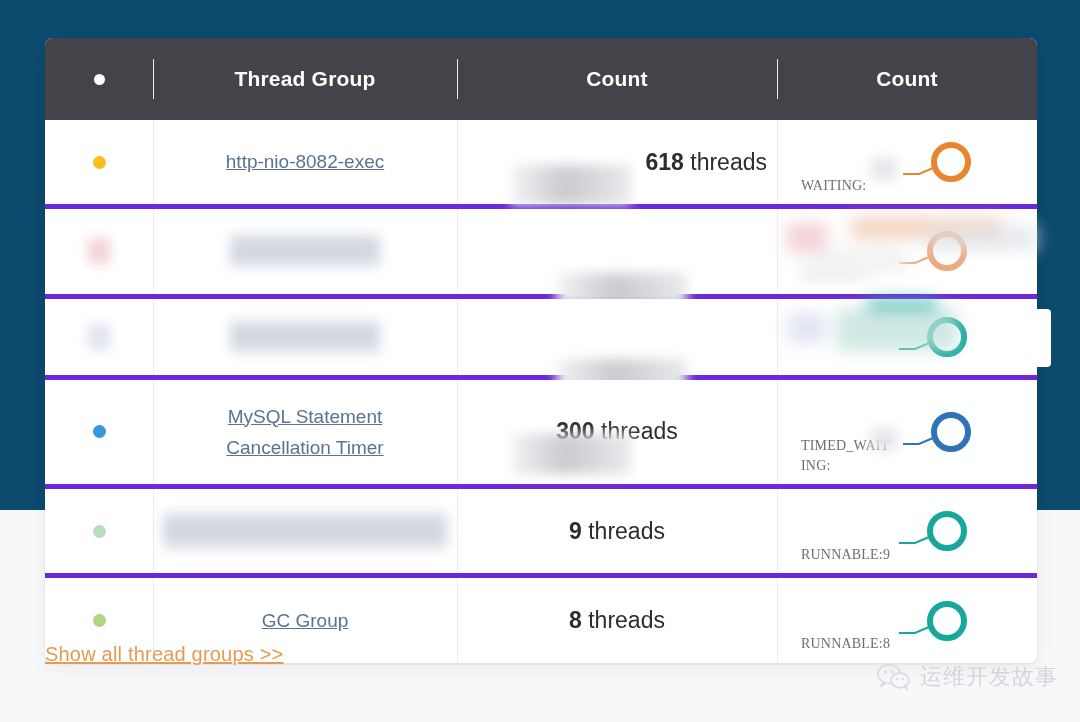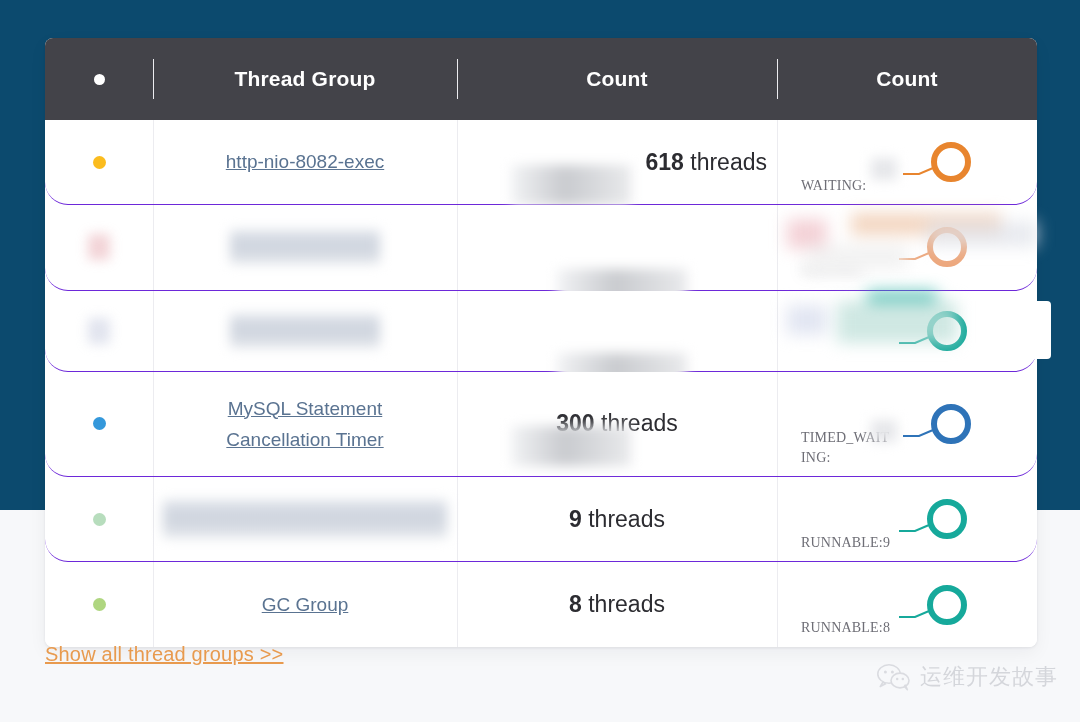--- a/index.html
+++ b/index.html
@@ -59,24 +59,23 @@
     border-radius: 50%;
     background: #ffffff;
     margin: 0 auto;
   }
 
   
   .trow {
     display: flex;
     align-items: stretch;
     min-height: 83px;
-    border-bottom: 1px solid #6d28d9;
+    border-bottom: 5px solid #6d28d9;
     background: #fff;
     position: relative;
-    border-radius: 23px;
   }
   .trow:last-child { border-bottom: none; border-radius: 0 0 8px 8px; }
 
   .cell {
     display: flex;
     align-items: center;
     justify-content: center;
     padding: 8px 10px;
     position: relative;
   }

